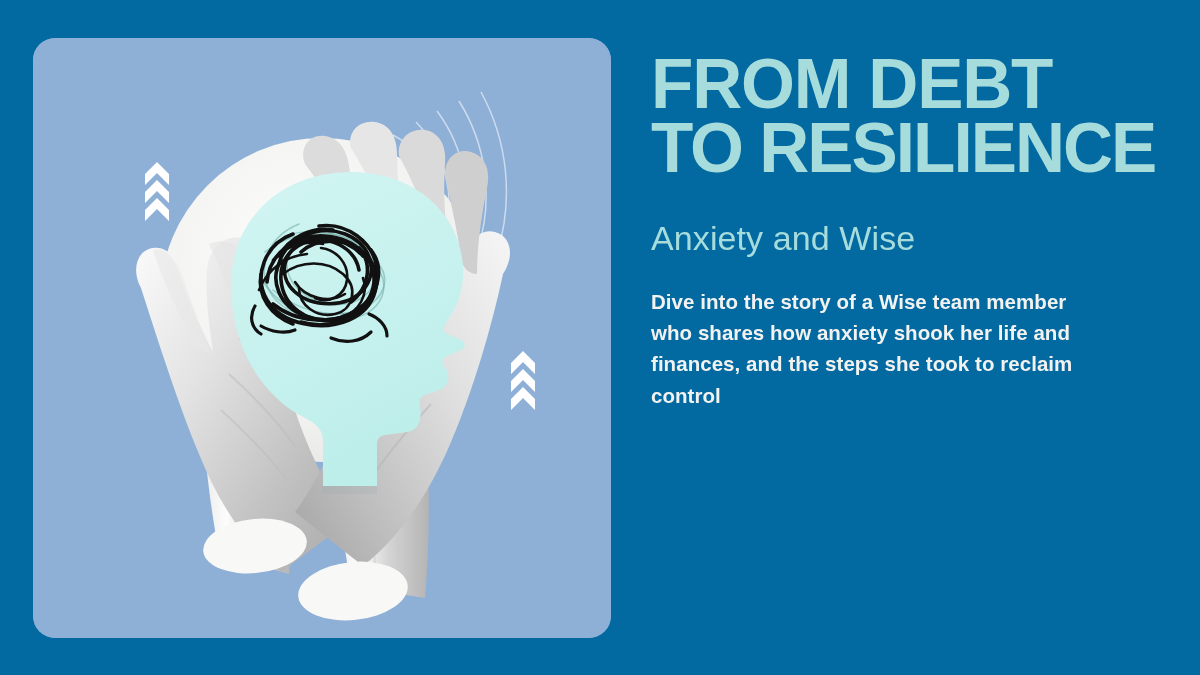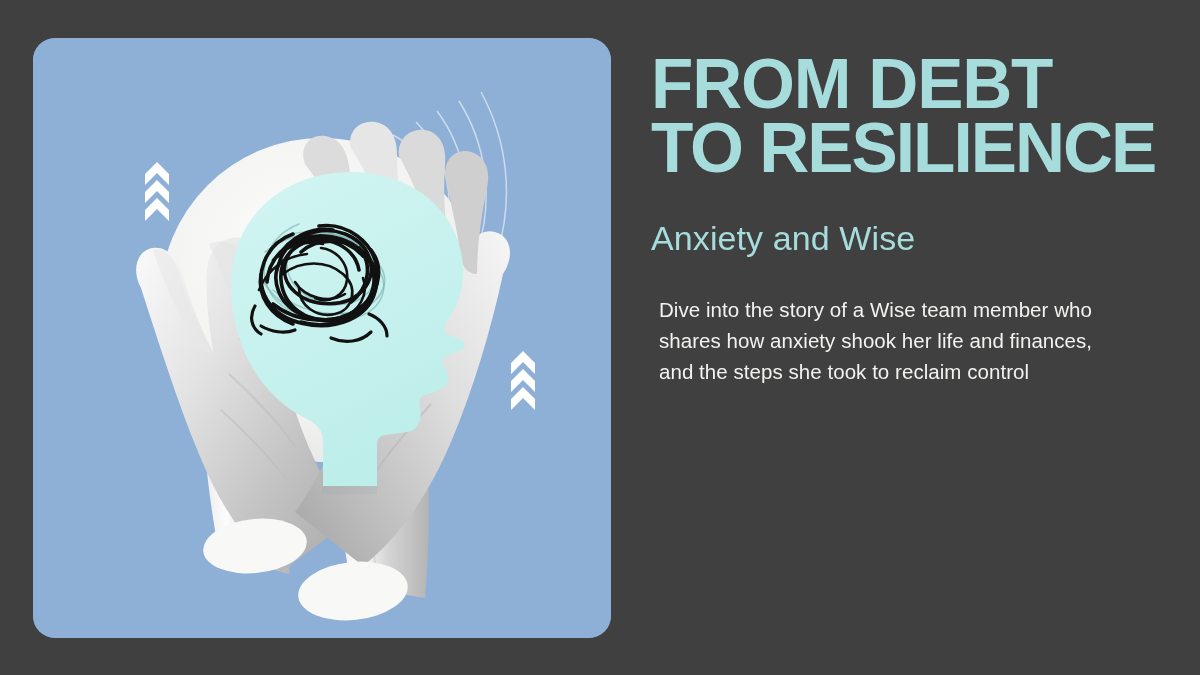--- a/index.html
+++ b/index.html
@@ -5,21 +5,21 @@
 <style>
   html, body {
     margin: 0;
     padding: 0;
     background: #1c1c1a;
   }
   #slide {
     position: relative;
     width: 1200px;
     height: 675px;
-    background: #404040;
+    background: #0369a1;
     overflow: hidden;
     font-family: "Liberation Sans", sans-serif;
   }
 
   
   #image-card {
     position: absolute;
     left: 33px;
     top: 38px;
     width: 578px;
@@ -62,25 +62,25 @@
   #subtitle {
     margin: 0;
     padding-top: 39px;
     color: #a6dcdc;
     font-size: 34px;
     font-weight: 400;
     line-height: 1.1;
     letter-spacing: 0.1px;
   }
   #body-copy {
-    margin: 8px;
+    margin: 0;
     padding-top: 29px;
     color: #f2f2f0;
     font-size: 20.5px;
-    font-weight: 400;
+    font-weight: 700;
     line-height: 1.52;
     letter-spacing: 0.05px;
     width: 445px;
   }
 </style>
 </head>
 <body>
 
 <div id="slide">
 

